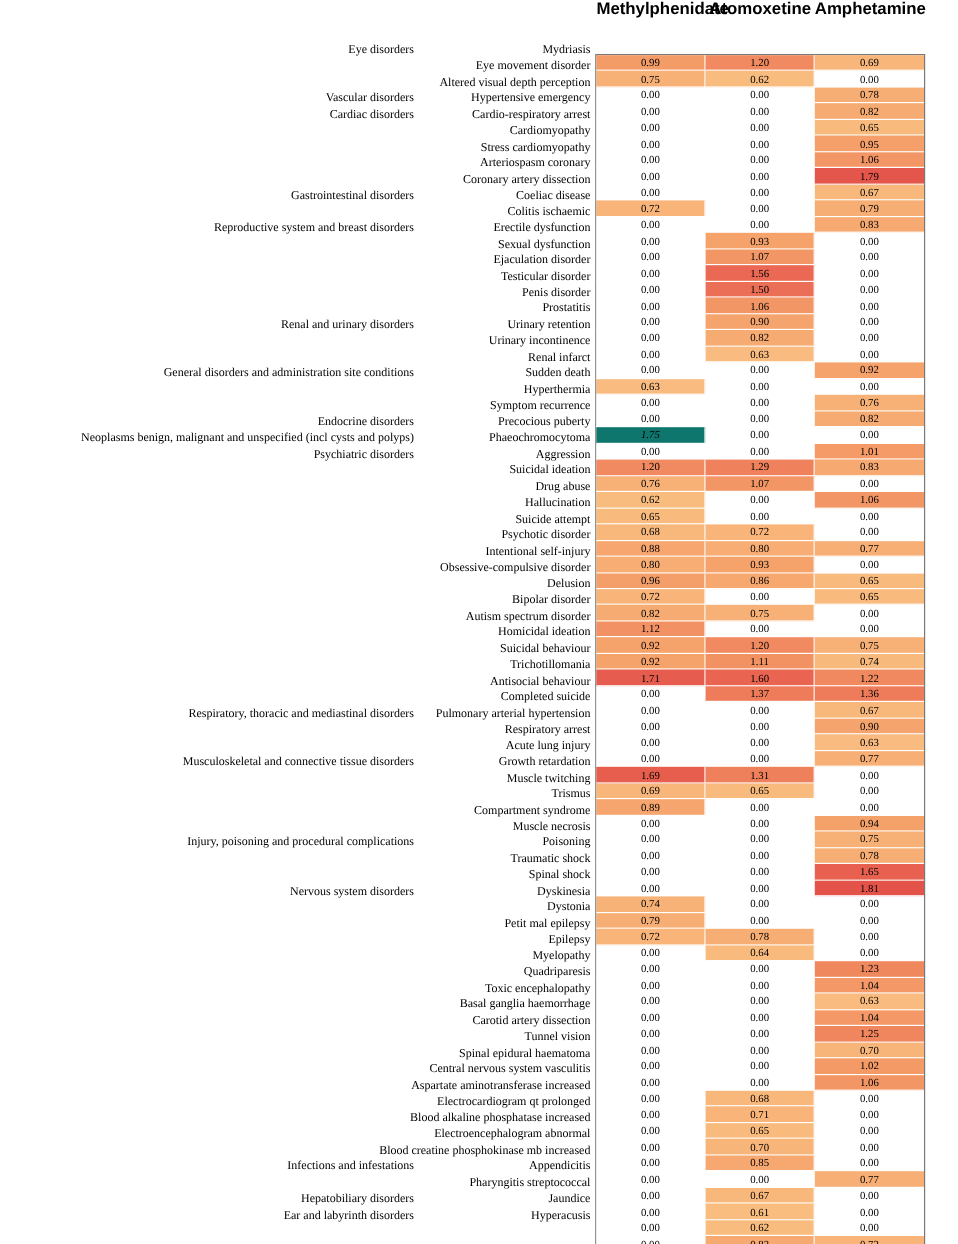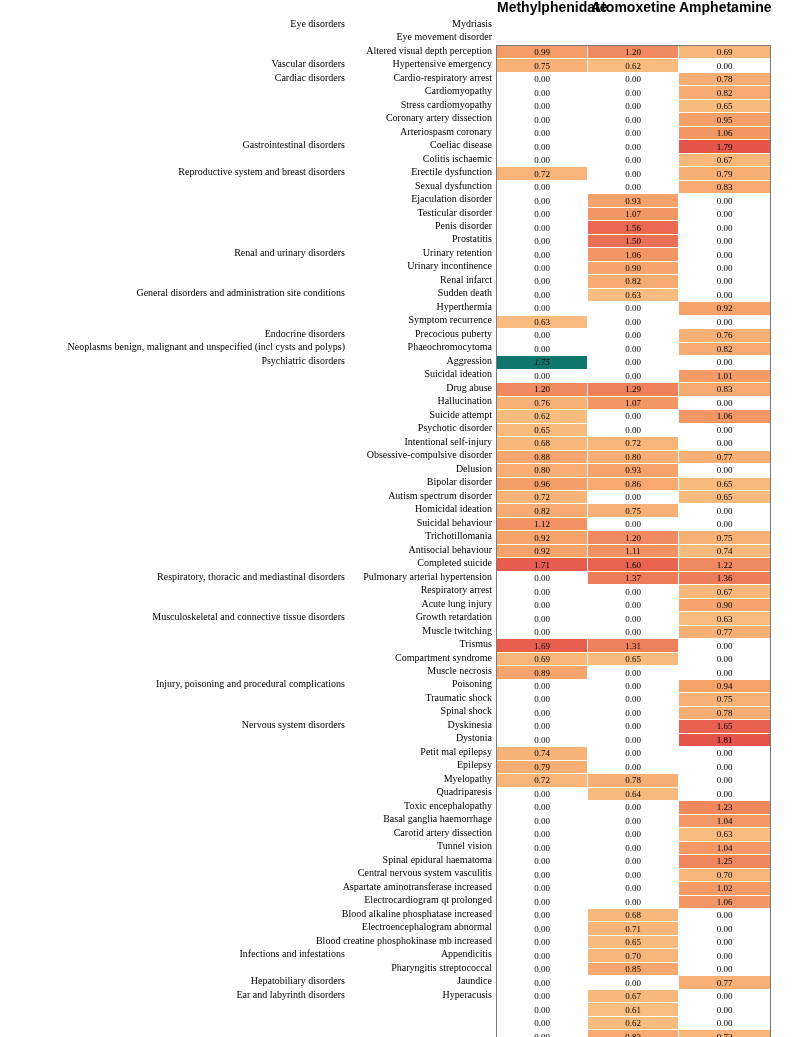--- a/index.html
+++ b/index.html
@@ -25,21 +25,21 @@
   .spacer { width: 497px; }
   .hcell {
     width: 91px;
     text-align: center;
     font-family: "Liberation Sans", sans-serif;
     font-weight: bold;
     font-size: 14px;
     line-height: 15px;
   }
   .main { display: flex; align-items: flex-start; }
-  .labels { width: 496px; padding-top: 1px; }
+  .labels { width: 496px; padding-top: 1px; margin-top: 19px; }
   .lrow { position: relative; height: 13.49px; }
   .cat {
     position: absolute;
     right: 151px;
     top: 50%;
     transform: translateY(-50%);
     white-space: nowrap;
     font-size: 10px;
   }
   .event {
@@ -119,25 +119,25 @@
         <div class="lrow">
           <div class="cat"></div>
           <div class="event">Cardiomyopathy</div>
         </div>
         <div class="lrow">
           <div class="cat"></div>
           <div class="event">Stress cardiomyopathy</div>
         </div>
         <div class="lrow">
           <div class="cat"></div>
+          <div class="event">Arteriospasm coronary</div>
+        </div>
+        <div class="lrow">
+          <div class="cat"></div>
           <div class="event">Coronary artery dissection</div>
-        </div>
-        <div class="lrow">
-          <div class="cat"></div>
-          <div class="event">Arteriospasm coronary</div>
         </div>
         <div class="lrow">
           <div class="cat">Gastrointestinal disorders</div>
           <div class="event">Coeliac disease</div>
         </div>
         <div class="lrow">
           <div class="cat"></div>
           <div class="event">Colitis ischaemic</div>
         </div>
         <div class="lrow">

